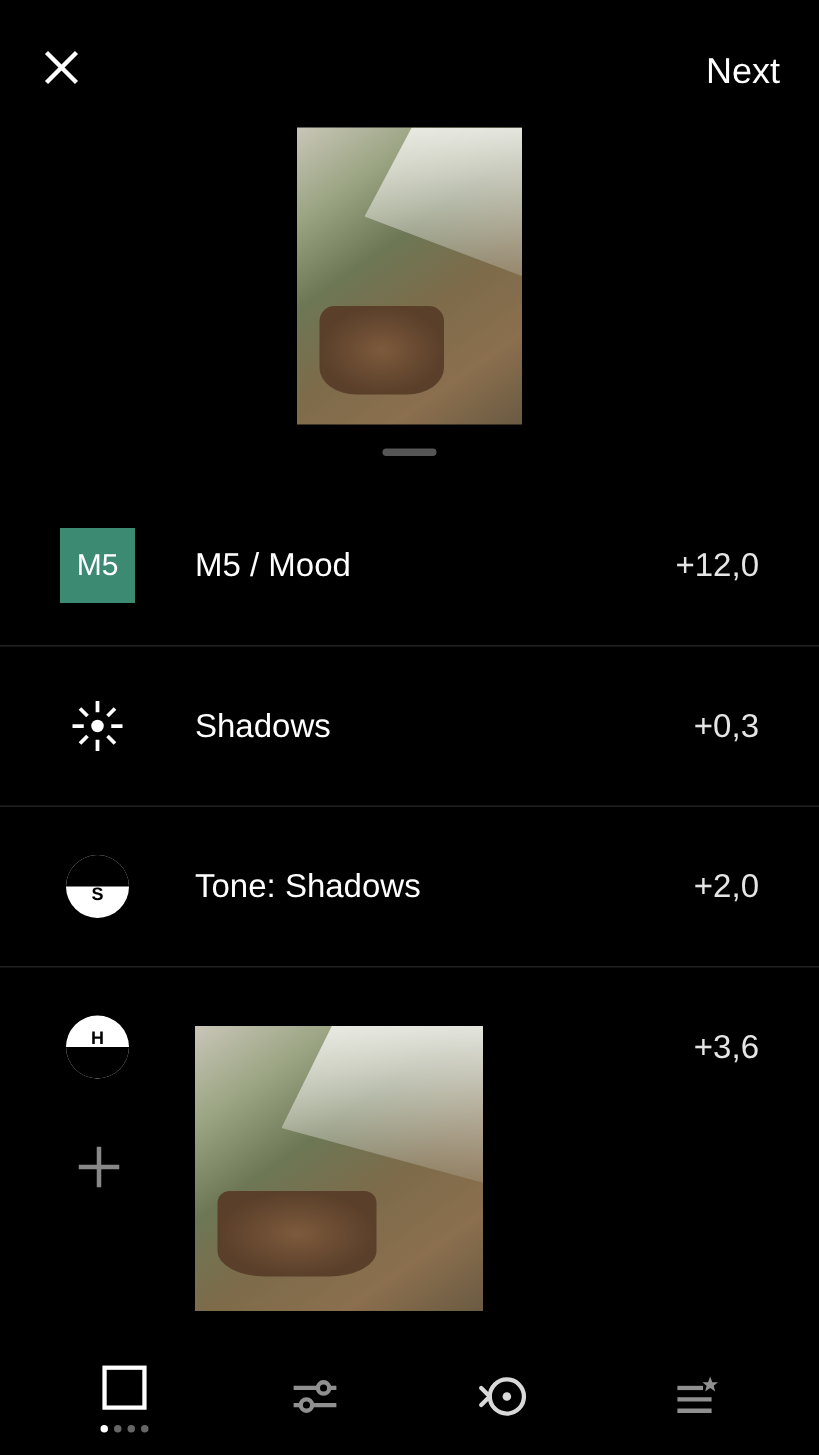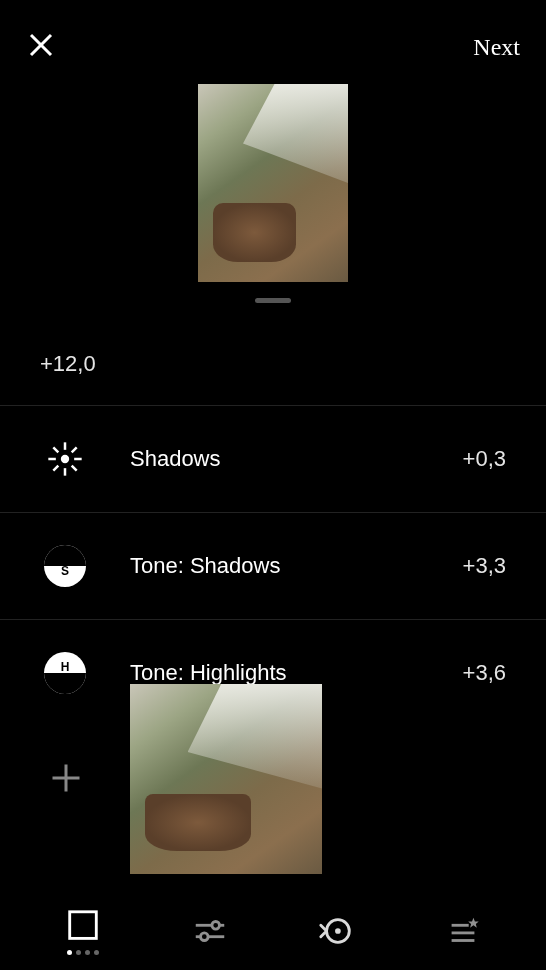--- a/index.html
+++ b/index.html
@@ -10,21 +10,20 @@
       font-family: -apple-system, BlinkMacSystemFont, "Segoe UI", Helvetica, Arial, sans-serif;
       color: #fff;
       overflow: hidden;
       position: relative;
     }
     .header {
       display: flex;
       justify-content: space-between;
       align-items: center;
       padding: 30px 26px 20px 26px;
-      font-family: Liberation Serif, serif;
     }
     .close-icon svg { width: 30px; height: 30px; }
     .next-btn { font-size: 24px; color: #fff; font-weight: 400; }
     .preview-area {
       display: flex;
       justify-content: center;
       align-items: flex-start;
       padding-bottom: 8px;
     }
     .preview-img {
@@ -200,20 +199,24 @@
   <div class="preview-img"></div>
 </div>
 
 <div class="drag-handle-wrap">
   <div class="drag-handle"></div>
 </div>
 
 <div class="edit-list">
 
   <div class="edit-row">
+    <div class="icon-slot">
+      <div class="preset-badge">M5</div>
+    </div>
+    <div class="edit-label">M5 / Mood</div>
     <div class="edit-value">+12,0</div>
   </div>
 
   <div class="edit-row">
     <div class="icon-slot">
       <svg viewBox="0 0 48 48" width="40" height="40">
         <circle cx="24" cy="24" r="5" fill="#fff"></circle>
         <g stroke="#fff" stroke-width="3">
           <line x1="24" y1="4" x2="24" y2="13"></line>
           <line x1="24" y1="35" x2="24" y2="44"></line>
@@ -230,21 +233,21 @@
     <div class="edit-value">+0,3</div>
   </div>
 
   <div class="edit-row">
     <div class="icon-slot">
       <div class="tone-circle shadows">
         <div class="tone-letters">H<br><span class="s">S</span></div>
       </div>
     </div>
     <div class="edit-label">Tone: Shadows</div>
-    <div class="edit-value">+3,3</div>
+    <div class="edit-value">+2,0</div>
   </div>
 
   <div class="edit-row" style="border-bottom:none;">
     <div class="icon-slot">
       <div class="tone-circle highlights">
         <div class="tone-letters">H<br><span class="s">S</span></div>
       </div>
     </div>
     <div class="edit-label">Tone: Highlights</div>
     <div class="edit-value">+3,6</div>

